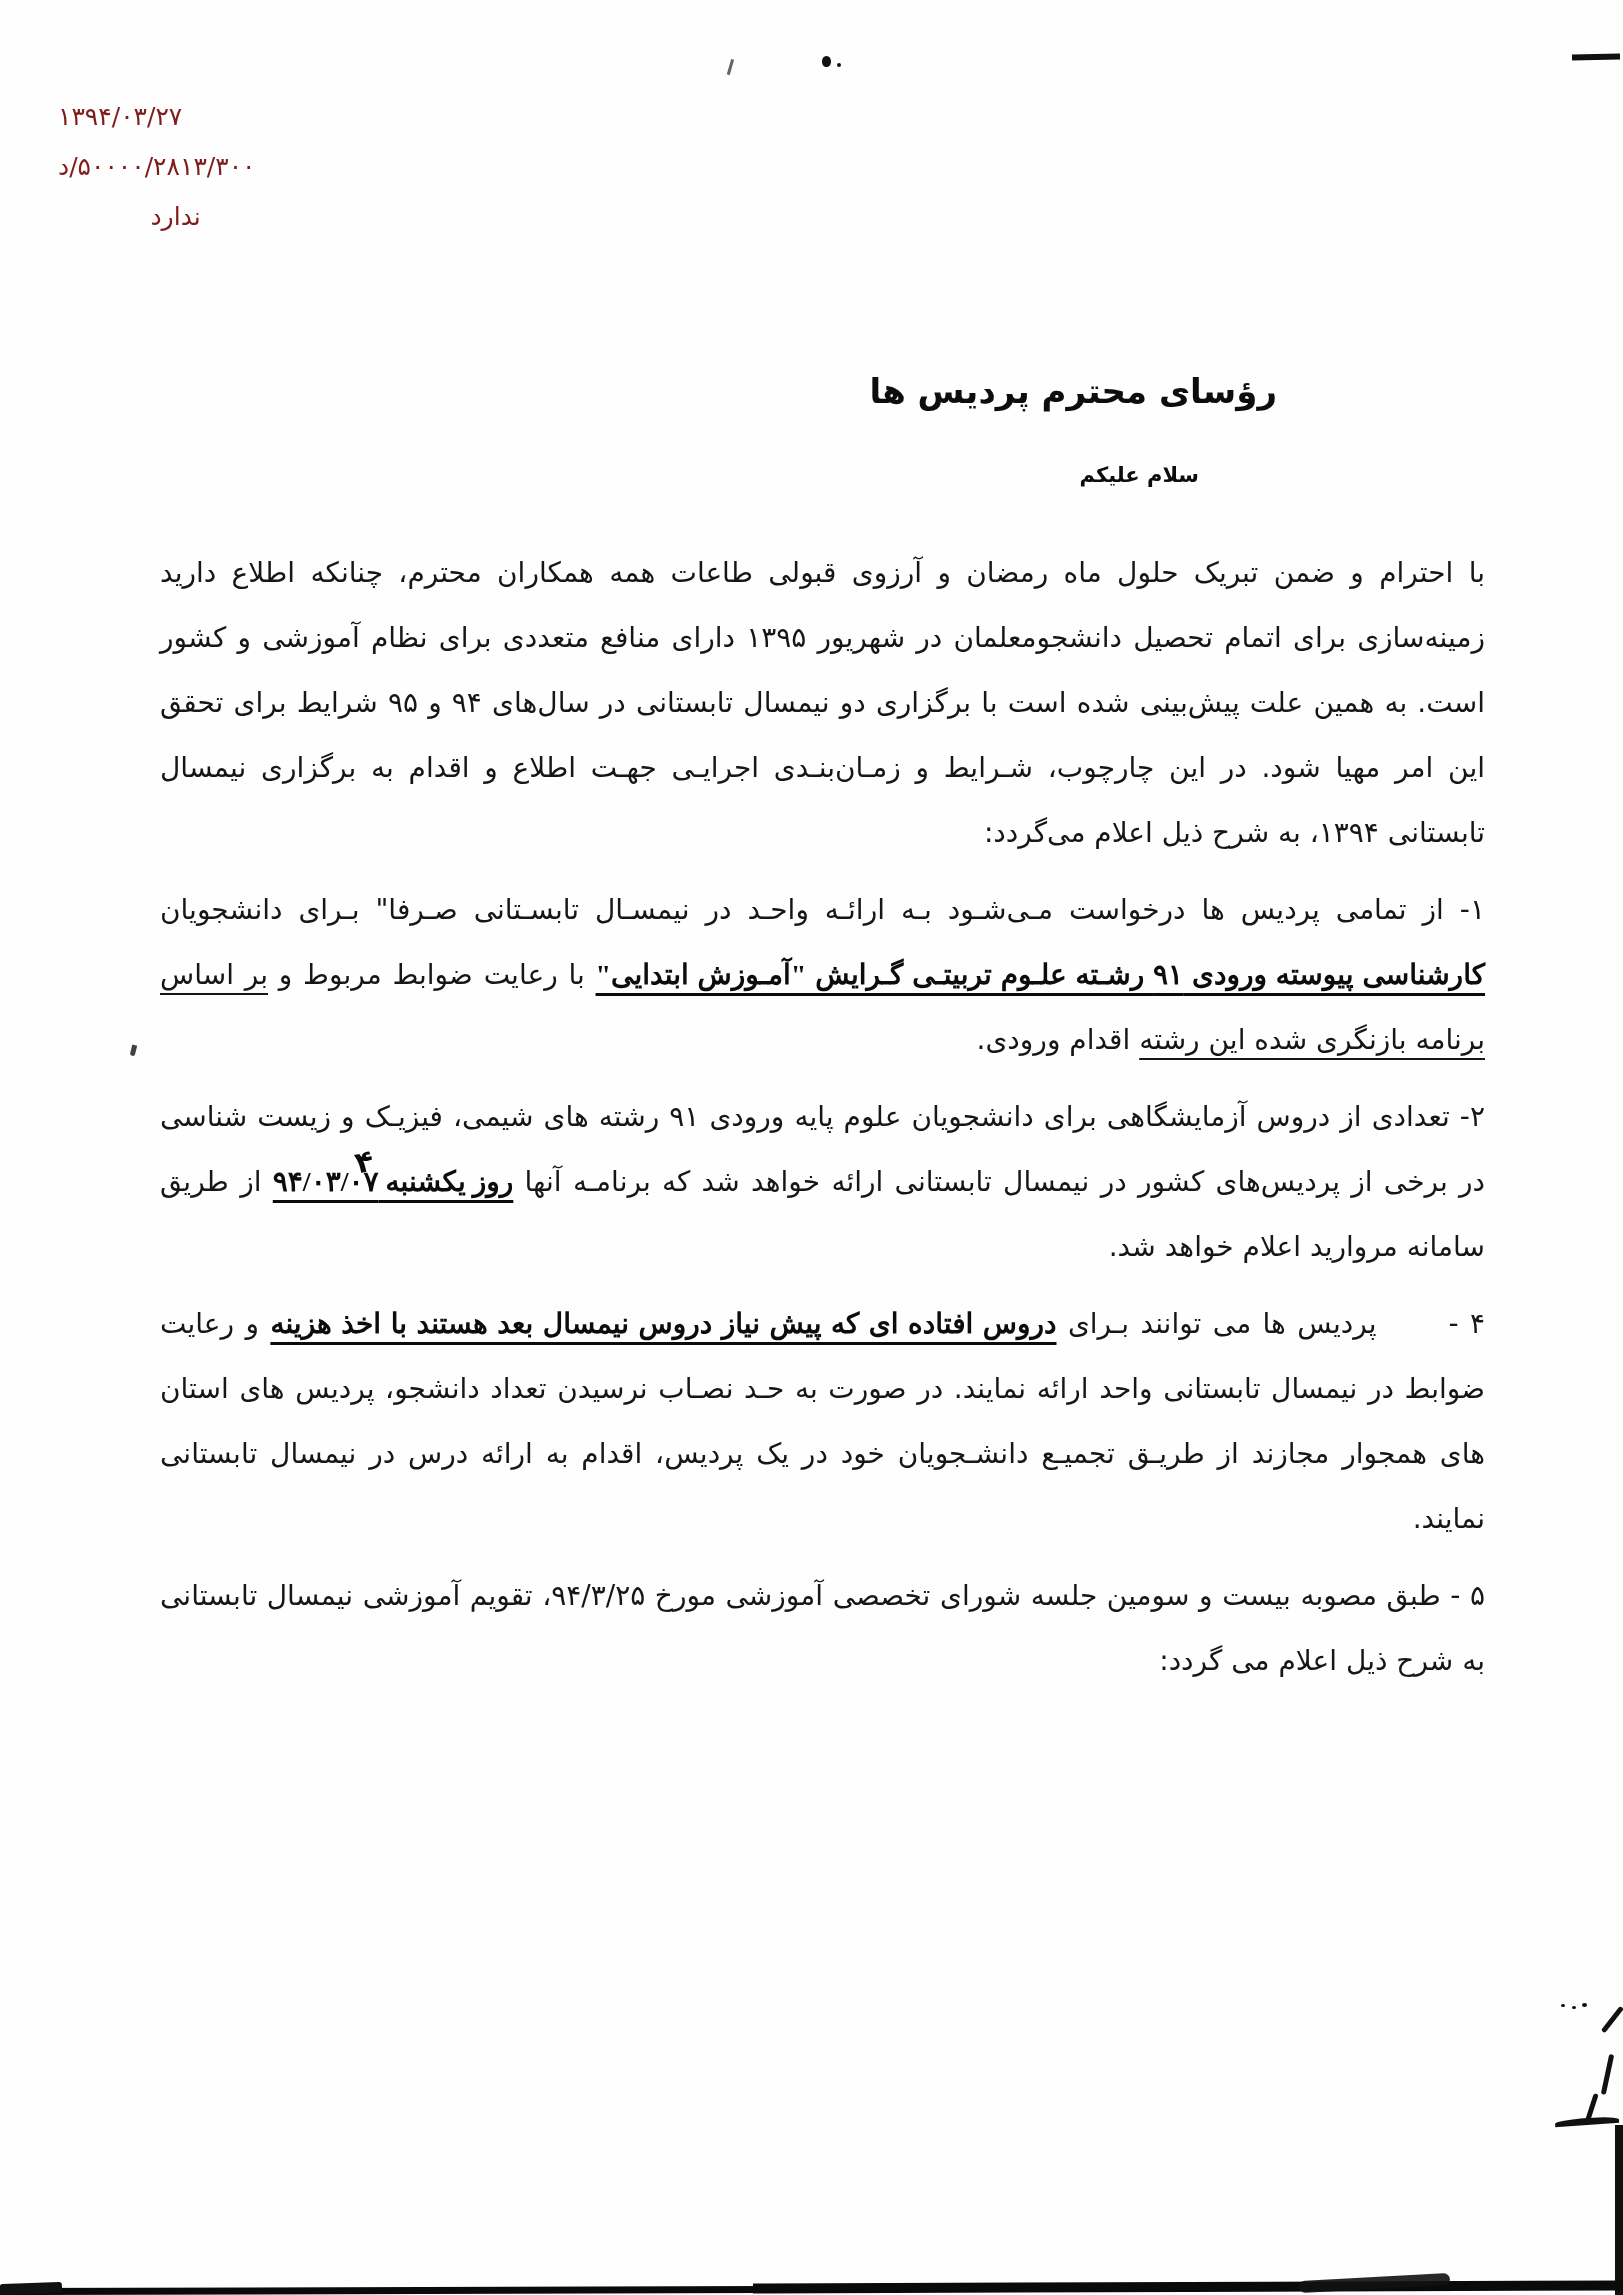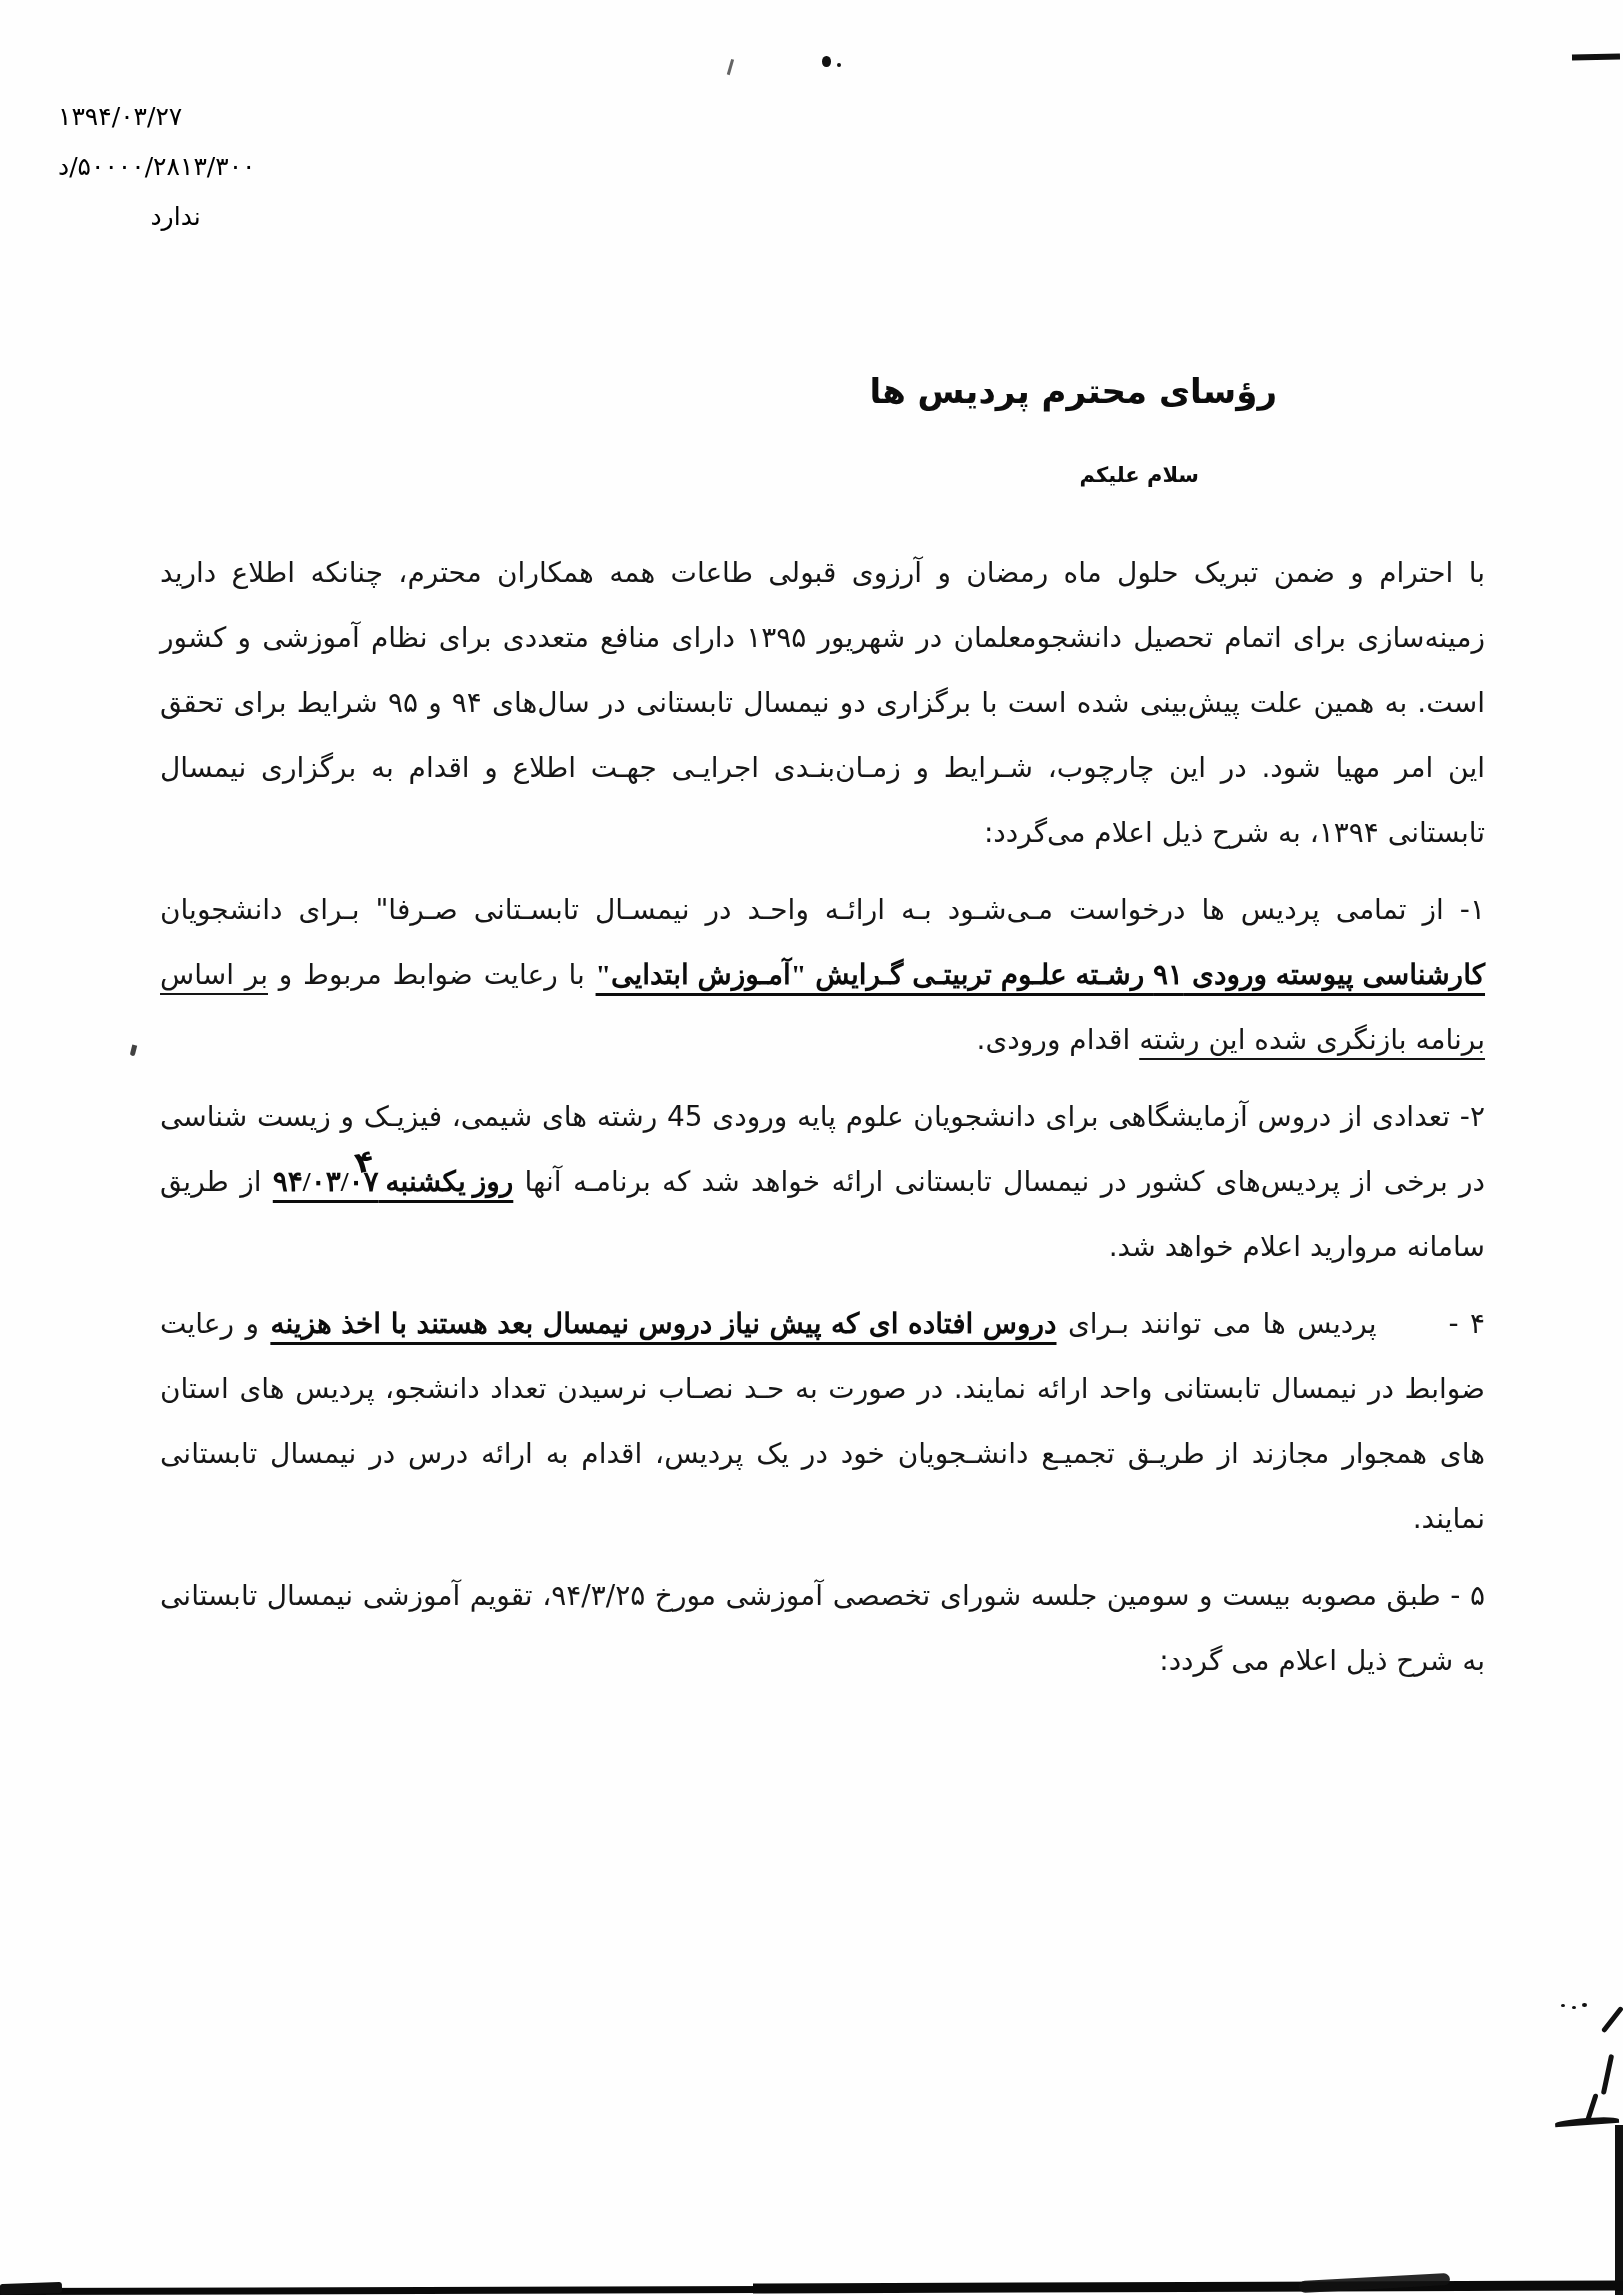--- a/index.html
+++ b/index.html
@@ -16,21 +16,21 @@
   
   .letterhead{
     position:absolute;
     top:92px;
     left:58px;
     width:247px;
     direction:rtl;
     font-size:25px;
     line-height:50px;
     text-align:left;
-    color:#000000;
+    color:#7f1d1d;
   }
   .letterhead .row{white-space:nowrap;}
   .ltr-override{direction:ltr;unicode-bidi:bidi-override;display:inline-block;}
   .row-attachment{padding-right:11.8px;text-align:center;}
   
   .recipient-title{
     position:absolute;
     top:371px;
     right:346px;
     direction:rtl;
@@ -131,21 +131,21 @@
 
     <p>
       <span>با احترام و ضمن تبریک حلول ماه رمضان و آرزوی قبولی طاعات همه همکاران محترم، چنانکه اطلاع دارید زمینه‌سازی برای اتمام تحصیل دانشجومعلمان در شهریور ۱۳۹۵ دارای منافع متعددی برای نظام آموزشی و کشور است. به همین علت پیش‌بینی شده است با برگزاری دو نیمسال تابستانی در سال‌های ۹۴ و ۹۵ شرایط برای تحقق این امر مهیا شود. در این چارچوب، شـرایط و زمـان‌بنـدی اجرایـی جهـت اطلاع و اقدام به برگزاری نیمسال تابستانی ۱۳۹۴، به شرح ذیل اعلام می‌گردد:</span>
     </p>
 
     <p>
       <span>۱- از تمامی پردیس ها درخواست مـی‌شـود بـه ارائـه واحـد در نیمسـال تابسـتانی صـرفا" بـرای دانشجویان </span><span class="seg-bold-underline">کارشناسی پیوسته ورودی ۹۱ رشـته علـوم تربیتـی گـرایش "آمـوزش ابتدایی"</span><span> با رعایت ضوابط مربوط و </span><span class="seg-underline">بر اساس برنامه بازنگری شده این رشته</span><span> اقدام ورودی.</span>
     </p>
 
     <p>
-      <span>۲- تعدادی از دروس آزمایشگاهی برای دانشجویان علوم پایه ورودی 45 رشته های شیمی، فیزیـک و زیست شناسی در برخی از پردیس‌های کشور در نیمسال تابستانی ارائه خواهد شد که برنامـه آنها </span><span class="date-wrap"><span class="seg-bold-underline">روز یکشنبه ۹۴/۰۳/۰۷</span><span class="handwritten-correction">۴</span></span><span> از طریق سامانه مروارید اعلام خواهد شد.</span>
+      <span>۲- تعدادی از دروس آزمایشگاهی برای دانشجویان علوم پایه ورودی ۹۱ رشته های شیمی، فیزیـک و زیست شناسی در برخی از پردیس‌های کشور در نیمسال تابستانی ارائه خواهد شد که برنامـه آنها </span><span class="date-wrap"><span class="seg-bold-underline">روز یکشنبه ۹۴/۰۳/۰۷</span><span class="handwritten-correction">۴</span></span><span> از طریق سامانه مروارید اعلام خواهد شد.</span>
     </p>
 
 
     <p class="item-right-indent">
       <span>۴ -</span><span class="num-gap"></span><span>پردیس ها می توانند بـرای </span><span class="seg-bold-underline">دروس افتاده ای که پیش نیاز دروس نیمسال بعد هستند با اخذ هزینه</span><span> و رعایت ضوابط در نیمسال تابستانی واحد ارائه نمایند. در صورت به حـد نصـاب نرسیدن تعداد دانشجو، پردیس های استان های همجوار مجازند از طریـق تجمیـع دانشـجویان خود در یک پردیس، اقدام به ارائه درس در نیمسال تابستانی نمایند.</span>
     </p>
 
     <p>
       <span>۵ - طبق مصوبه بیست و سومین جلسه شورای تخصصی آموزشی مورخ  ۹۴/۳/۲۵، تقویم آموزشی نیمسال تابستانی  به شرح ذیل اعلام می گردد:</span>
     </p>

